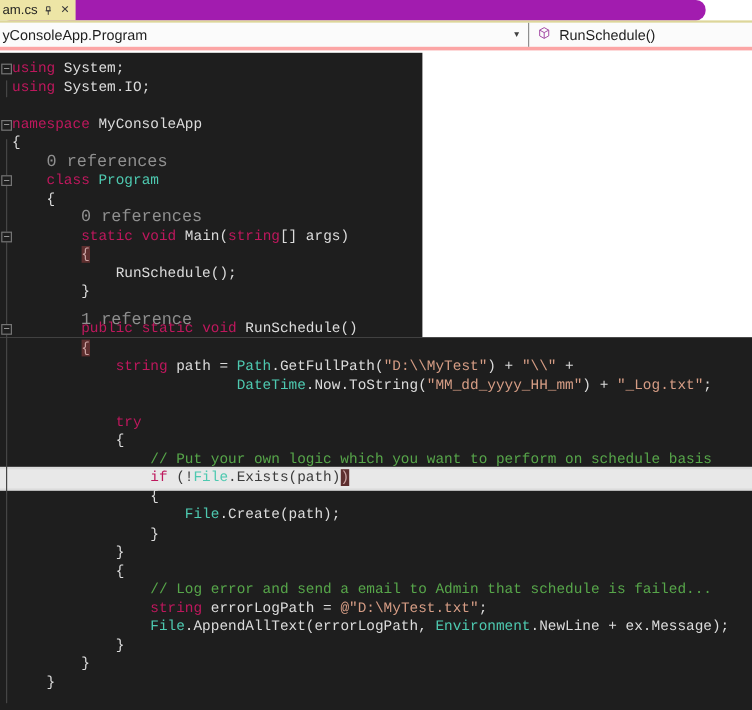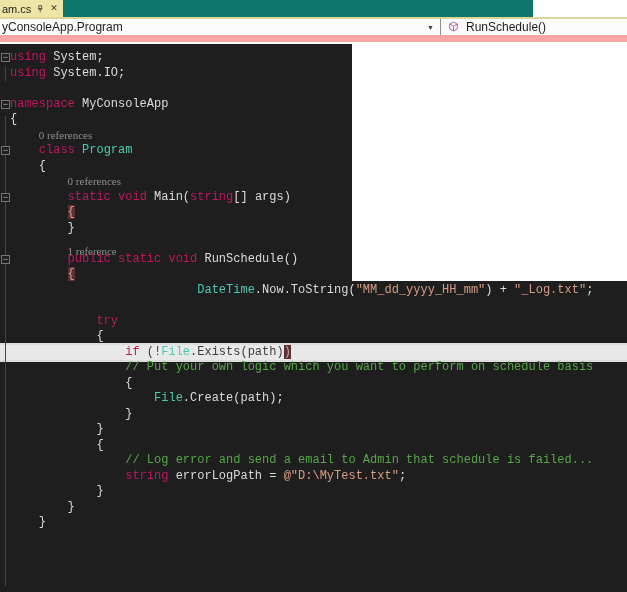--- a/index.html
+++ b/index.html
@@ -1,46 +1,46 @@
 <!DOCTYPE html>
 <html><head>
 <meta charset="utf-8">
 <style>
   html,body{margin:0;padding:0;background:#ffffff;}
   .window{position:relative;width:627px;height:592px;overflow:hidden;background:#fff;
           font-family:"Liberation Sans","DejaVu Sans",sans-serif;}
   
-  .tabstrip{position:absolute;left:0;top:0;width:533px;height:17px;background:#0f766e;}
+  .tabstrip{position:absolute;left:0;top:0;width:588px;height:17px;background:#a21caf;border-radius:8px;}
   .tabstrip-underline{position:absolute;left:0;top:17px;width:627px;height:2px;background:#DDD69A;}
   .tab{position:absolute;left:0;top:0;height:17px;background:#EDE5A6;display:flex;align-items:center;
        padding:0 5px 0 2px;gap:5px;}
   .tab-title{font-size:11px;color:#1e1e1e;white-space:nowrap;}
   .tab .icon{display:flex;align-items:center;}
   .tab-close{font-size:9px;color:#3a3a3a;line-height:9px;}
   
   .navbar{position:absolute;left:0;top:19px;width:627px;height:23px;background:#fbfbfb;
-          border-bottom:7px solid #fca5a5;box-sizing:border-box;display:flex;align-items:stretch;}
+          border-bottom:3px solid #fca5a5;box-sizing:border-box;display:flex;align-items:stretch;}
   .nav-left{flex:0 0 432px;display:flex;align-items:center;justify-content:space-between;
             padding:0 6px 0 2px;}
   .nav-divider{flex:0 0 1px;background:#8f8f8f;}
   .nav-right{flex:1;display:flex;align-items:center;gap:7px;padding-left:7px;}
   .nav-label{font-size:12px;color:#1e1e1e;white-space:nowrap;}
   .nav-arrow{font-size:7px;color:#404040;}
   
   .editor{position:absolute;left:0;top:44px;width:627px;height:548px;background:#ffffff;}
   .ed-bg1{position:absolute;left:0;top:0;width:352px;height:237px;background:#1E1E1E;}
   .ed-bg2{position:absolute;left:0;top:237px;width:627px;height:311px;background:#1E1E1E;}
   .code{position:absolute;left:0;top:6px;width:627px;}
   .row{position:relative;height:15.5px;line-height:15.5px;white-space:pre;padding-left:10px;
        font-family:"Liberation Mono","DejaVu Sans Mono",monospace;font-size:12px;box-sizing:border-box;}
   .row.hl{background:#E8E8E8;box-shadow:0 2px 0 #dcdcdc,0 -2px 0 #dcdcdc;}
   .k{color:#be185d;text-align:center;} .t{color:#4EC9B0;} .s{color:#D69D85;} .p{color:#DCDCDC;} .c{color:#57A64A;}
   .hl .p{color:#3c3c3c;}
   .bm{background:#5E2F2F;color:#CBA3A3;}
-  .cl{display:inline-block;font-family:Liberation Serif, serif;font-size:11px;color:#8F8F8F;}
+  .cl{display:inline-block;font-family:Liberation Mono, monospace;font-size:14px;color:#8F8F8F;}
   .fold{position:absolute;left:1px;top:3px;width:9px;height:9px;border:1px solid #757575;
         background:#1E1E1E;color:#b5b5b5;font-size:9px;line-height:7px;text-align:center;
         box-sizing:border-box;z-index:2;font-family:"Liberation Sans",sans-serif;}
   .outline-main{position:absolute;left:5px;top:66px;width:1px;height:470px;background:#454545;z-index:1;}
   .outline-using{position:absolute;left:5px;top:17px;width:1px;height:14px;background:#454545;z-index:1;}
 </style>
 </head>
 <body>
 
 <div class="window">
@@ -86,36 +86,39 @@
         <div class="row"><span class="k">using</span><span class="p"> System.IO;</span></div>
         <div class="row"></div>
         <div class="row"><span class="fold">−</span><span class="k">namespace</span><span class="p"> MyConsoleApp</span></div>
         <div class="row"><span class="p">{</span></div>
         <div class="row"><span class="cl" style="margin-left: 28.8px;">0 references</span></div>
         <div class="row"><span class="fold">−</span><span class="p">    </span><span class="k">class</span><span class="t"> Program</span></div>
         <div class="row"><span class="p">    {</span></div>
         <div class="row"><span class="cl" style="margin-left: 57.6px;">0 references</span></div>
         <div class="row"><span class="fold">−</span><span class="p">        </span><span class="k">static</span><span class="p"> </span><span class="k">void</span><span class="p"> Main(</span><span class="k">string</span><span class="p">[] args)</span></div>
         <div class="row"><span class="p">        </span><span class="bm">{</span></div>
+        <div class="row"><span class="p">            RunSchedule();</span></div>
         <div class="row"><span class="p">        }</span></div>
         <div class="row"><span class="cl" style="margin-left: 57.6px; margin-top: 8px;">1 reference</span></div>
         <div class="row"><span class="fold">−</span><span class="p">        </span><span class="k">public</span><span class="p"> </span><span class="k">static</span><span class="p"> </span><span class="k">void</span><span class="p"> RunSchedule()</span></div>
         <div class="row"><span class="p">        </span><span class="bm">{</span></div>
+        <div class="row"><span class="p">            </span><span class="k">string</span><span class="p"> path = </span><span class="t">Path</span><span class="p">.GetFullPath(</span><span class="s">"D:\\MyTest"</span><span class="p">) + </span><span class="s">"\\"</span><span class="p"> +</span></div>
         <div class="row"><span class="p">                          </span><span class="t">DateTime</span><span class="p">.Now.ToString(</span><span class="s">"MM_dd_yyyy_HH_mm"</span><span class="p">) + </span><span class="s">"_Log.txt"</span><span class="p">;</span></div>
         <div class="row"></div>
         <div class="row"><span class="p">            </span><span class="k">try</span></div>
         <div class="row"><span class="p">            {</span></div>
+        <div class="row"><span class="p">                </span><span class="c">// Put your own logic which you want to perform on schedule basis</span></div>
         <div class="row hl"><span class="p">                </span><span class="k">if</span><span class="p"> (!</span><span class="t">File</span><span class="p">.Exists(path)</span><span class="bm">)</span></div>
-        <div class="row"><span class="p">                </span><span class="c">// Put your own logic which you want to perform on schedule basis</span></div>
         <div class="row"><span class="p">                {</span></div>
         <div class="row"><span class="p">                    </span><span class="t">File</span><span class="p">.Create(path);</span></div>
         <div class="row"><span class="p">                }</span></div>
         <div class="row"><span class="p">            }</span></div>
         <div class="row"><span class="p">            {</span></div>
         <div class="row"><span class="p">                </span><span class="c">// Log error and send a email to Admin that schedule is failed...</span></div>
         <div class="row"><span class="p">                </span><span class="k">string</span><span class="p"> errorLogPath = </span><span class="s">@"D:\MyTest.txt"</span><span class="p">;</span></div>
+        <div class="row"><span class="p">                </span><span class="t">File</span><span class="p">.AppendAllText(errorLogPath, </span><span class="t">Environment</span><span class="p">.NewLine + ex.Message);</span></div>
         <div class="row"><span class="p">            }</span></div>
         <div class="row"><span class="p">        }</span></div>
         <div class="row"><span class="p">    }</span></div>
       </div>
   </div>
 
 </div>
 
 </body></html>

